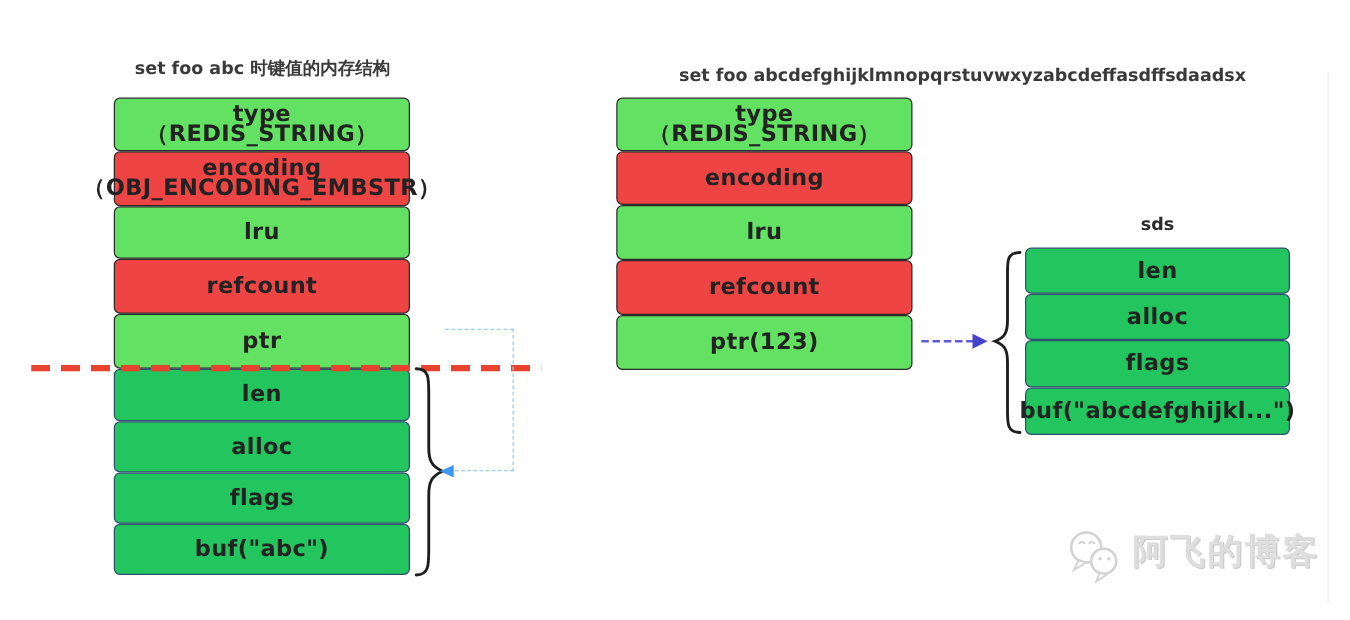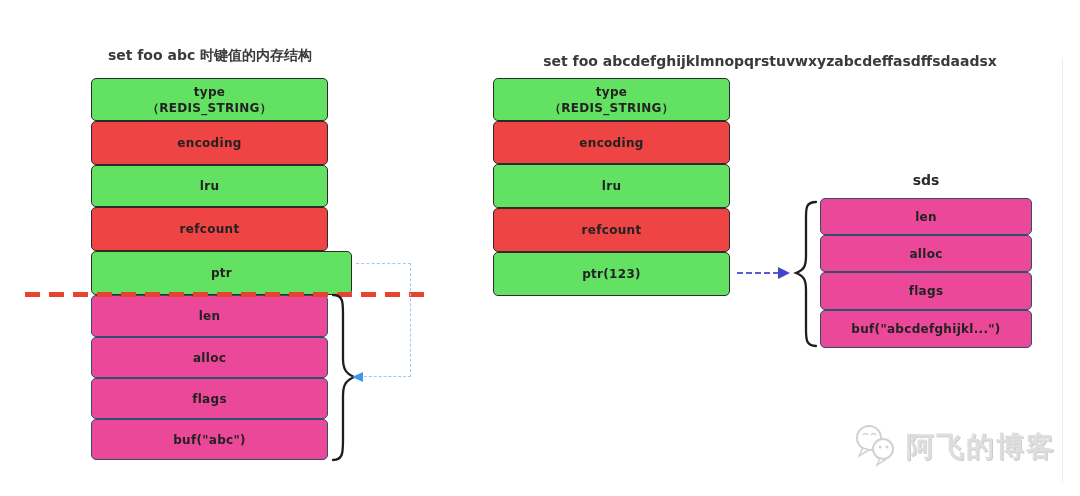--- a/index.html
+++ b/index.html
@@ -7,26 +7,26 @@
     position:relative; width:1080px; height:496px; background:#ffffff;
     font-family:"DejaVu Sans","Liberation Sans",sans-serif; overflow:hidden;
   }
   .title {
     position:absolute; font-weight:bold; color:#3a3a3a; font-size:14px;
     text-align:center; line-height:19px;
   }
   .box {
     position:absolute; box-sizing:border-box; border:1.5px solid #2b2b2b;
     border-radius:5px; display:flex; flex-direction:column; justify-content:center;
-    align-items:center; font-weight:bold; color:#222222; font-size:12px;
+    align-items:center; font-weight:bold; color:#222222; font-size:18px;
     line-height:16px; text-align:center; letter-spacing:0.3px;
   }
   .green  { background:#62e162; }
   .orange { background:#ef4444; }
-  .blue   { background:#ec4899; border-color:#2f4f6f; }
+  .blue   { background:#22c55e; border-color:#2f4f6f; }
   .redline {
     position:absolute; height:5px;
     background:repeating-linear-gradient(90deg,#e8432f 0 15px,transparent 15px 24px);
   }
   .dash-light-h { position:absolute; border-top:1.5px dashed #9ec9f5; height:0; }
   .dash-light-v { position:absolute; border-left:1.5px dashed #9ec9f5; width:0; }
   .dash-violet-h { position:absolute; border-top:2px dashed #5b5bd6; height:0; }
   .arrow-left {
     position:absolute; width:0; height:0;
     border-top:5px solid transparent; border-bottom:5px solid transparent;
@@ -36,21 +36,21 @@
     position:absolute; width:0; height:0;
     border-top:6px solid transparent; border-bottom:6px solid transparent;
     border-left:12px solid #4343cc;
   }
   .brace { position:absolute; }
   .brace path { stroke:#1e1e1e; stroke-width:2.3; fill:none; stroke-linecap:round; }
   .sds-title {
     position:absolute; font-weight:bold; color:#2b2b2b; font-size:14px; text-align:center;
   }
   .watermark {
-    position:absolute; left:852px; top:422px; display:flex; align-items:center;
+    position:absolute; left:852px; top:422px; display:flex; align-items:flex-start;
   }
   .watermark-text {
     color:#dedede; font-size:28px; font-weight:bold; letter-spacing:2px;
     text-shadow:1px 1px 0 #cccccc, -0.5px -0.5px 0 #ffffff; margin-left:6px;
     white-space:nowrap;
   }
   .edge-line { position:absolute; left:1062px; top:58px; width:1px; height:424px; background:#eeeeee; }
 </style>
 </head>
 <body>
@@ -58,28 +58,29 @@
 <div class="canvas">
 
   <div class="title" style="left:70px; top:46px; width:280px;">set foo abc 时键值的内存结构</div>
 
   <div class="box green" style="left:91px; top:78px;  width:237px; height:43px;">
     <div>type</div>
     <div>（REDIS_STRING）</div>
   </div>
   <div class="box orange" style="left:91px; top:121px; width:237px; height:44px;">
     <div>encoding</div>
+    <div>（OBJ_ENCODING_EMBSTR）</div>
   </div>
   <div class="box green" style="left:91px; top:165px; width:237px; height:42px;">
     <div>lru</div>
   </div>
   <div class="box orange" style="left:91px; top:207px; width:237px; height:44px;">
     <div>refcount</div>
   </div>
-  <div class="box green" style="left:91px; top:251px; width:261px; height:44px;align-items:center;">
+  <div class="box green" style="left:91px; top:251px; width:237px; height:44px;align-items:center;">
     <div>ptr</div>
   </div>
   <div class="box blue" style="left:91px; top:295px; width:237px; height:42px;">
     <div>len</div>
   </div>
   <div class="box blue" style="left:91px; top:337px; width:237px; height:41px;">
     <div>alloc</div>
   </div>
   <div class="box blue" style="left:91px; top:378px; width:237px; height:41px;">
     <div>flags</div>

